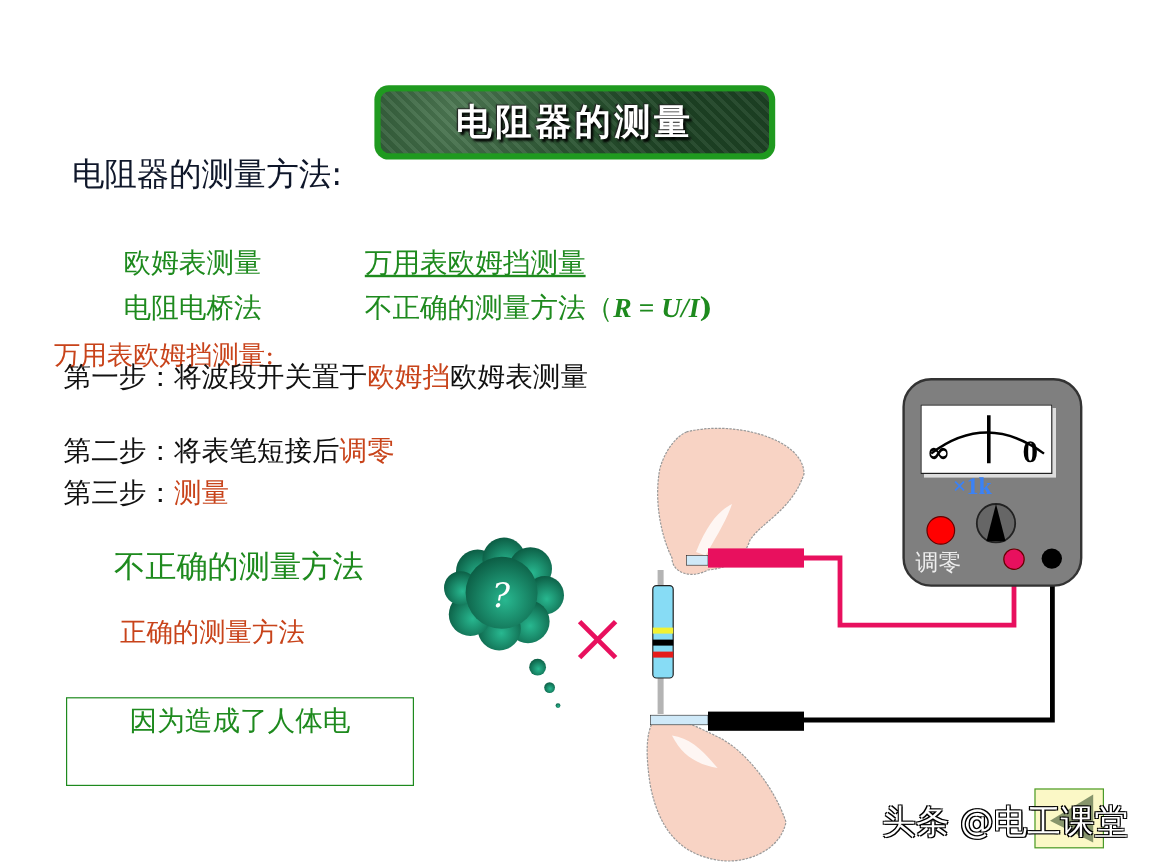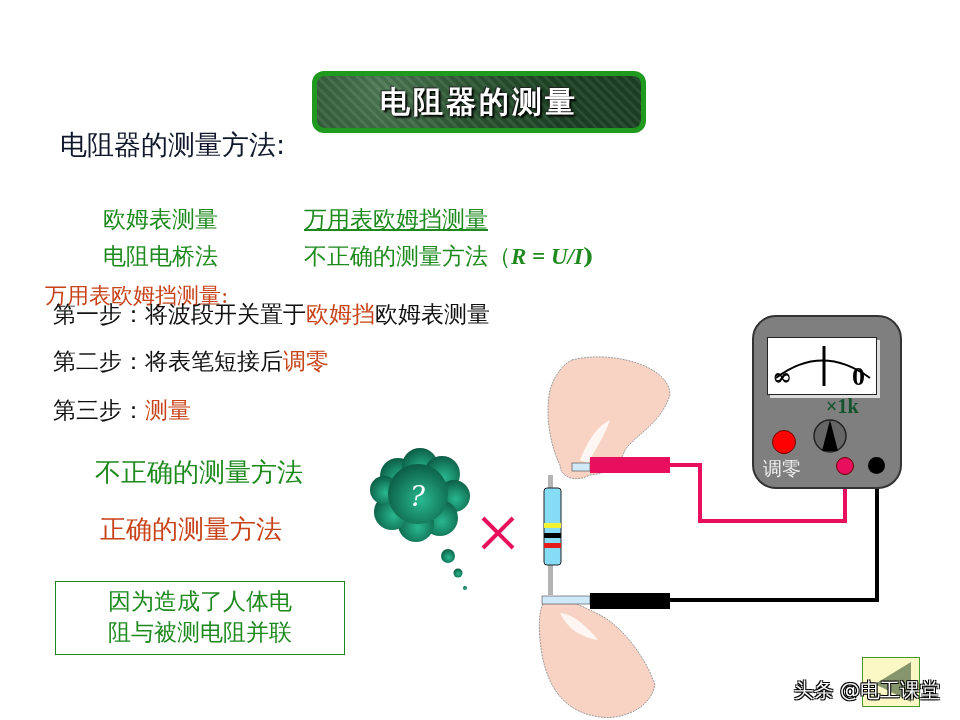--- a/index.html
+++ b/index.html
@@ -18,21 +18,21 @@
   .h-methods { left:60px; top:127px; font-size:27px; color:#0f172a; font-family:"DejaVu Sans","Liberation Sans",sans-serif; }
   .green { color:#1e8a1e; }
   .m { font-size:23px;margin-top:28px; }
   .orange { color:#c8431a; }
   .black { color:#111; }
   .step { font-size:23px; }
   .meter { left:752px; top:315px; width:150px; height:174px; background:#7f7f7f; border:2px solid #333;
     border-radius:24px; box-sizing:border-box; }
   .dial { left:767px; top:337px; width:108px; height:56px; background:#fff; border:1px solid #222;
     box-shadow:3px 3px 0 #ddd; }
-  .footer-text { right:20px; bottom:16px; font-family:"DejaVu Sans","Liberation Sans",sans-serif; font-size:20px;
+  .footer-text { right:20px; bottom:16px; font-family:"DejaVu Sans","Liberation Sans",sans-serif; font-size:28px;
     color:#fff; text-shadow:1px 1px 0 #000, -1px -1px 0 #000, 1px -1px 0 #000, -1px 1px 0 #000; }
   .note-box { left:55px; top:581px; width:290px; height:74px; border:1.5px solid #1e8a1e; box-sizing:border-box;
     text-align:center; font-size:23px; line-height:31px; padding-top:4px; }
   .nav-button { left:862px; top:657px; width:58px; height:50px; background:#fbf8c6; border:1.5px solid #4a9a2a; box-sizing:border-box; }
 </style>
 </head>
 <body>
 
 <div class="abs title-banner">
   <div class="title-inner">
@@ -47,33 +47,32 @@
 <div class="abs green m" style="left:103px;top:213px;">电阻电桥法</div>
 <div class="abs green m" style="left:304px;top:213px;white-space:nowrap;">
   <span>不正确的测量方法（</span><b><i style="font-family:'Liberation Serif',serif;">R = U/I</i><span>)</span></b>
 </div>
 
 <div class="abs orange" style="left:45px;top:258px;font-size:22px;margin-top:23px;">万用表欧姆挡测量:</div>
 
 <div class="abs step black" style="left:53px;top:299px;white-space:nowrap;">
   <span>第一步：将波段开关置于</span><span class="orange">欧姆挡</span><span>欧姆表测量</span>
 </div>
-<div class="abs step black" style="left:53px;top:346px;white-space:nowrap;">
+<div class="abs step black" style="left:53px;top:360px;white-space:nowrap;">
   <span>第二步：将表笔短接后</span><span class="orange">调零</span>
 </div>
 <div class="abs step black" style="left:53px;top:395px;white-space:nowrap;">
   <span>第三步：</span><span class="orange">测量</span>
 </div>
 
 <div class="abs green" style="left:95px;top:455px;font-size:26px;">不正确的测量方法</div>
-<div class="abs orange" style="left:100px;top:512px;font-size:26px;">正确的测量方法</div>
+<div class="abs orange" style="left:100px;top:512px;font-size:22px;">正确的测量方法</div>
 
 <div class="abs note-box green">
   <div>因为造成了人体电</div>
-  <div>阻与被测电阻并联</div>
 </div>
 
 <svg class="abs" style="left:368px;top:446px;" width="110" height="150">
   <defs>
     <radialGradient id="bub" cx="55%" cy="60%" r="60%">
       <stop offset="0%" stop-color="#28b890"></stop>
       <stop offset="100%" stop-color="#0c5e45"></stop>
     </radialGradient>
   </defs>
   <g fill="url(#bub)">
@@ -124,21 +123,21 @@
 
 <div class="abs meter"></div>
 <div class="abs dial">
   <svg width="108" height="56" style="position:absolute;left:0;top:0;">
     <path d="M8 40 Q54 5 102 40" fill="none" stroke="#000" stroke-width="2"></path>
     <line x1="56" y1="8" x2="56" y2="48" stroke="#000" stroke-width="3"></line>
   </svg>
   <span class="abs" style="left:4px;top:24px;font-size:24px;font-weight:bold;">∞</span>
   <span class="abs" style="left:84px;top:24px;font-size:26px;font-weight:bold;font-family:'Liberation Serif',serif;">0</span>
 </div>
-<span class="abs" style="left:826px;top:395px;color:#14532d;font-weight:bold;font-size:20px;font-family:'Liberation Serif',serif;">×1k</span>
+<span class="abs" style="left:794px;top:395px;color:#3b82f6;font-weight:bold;font-size:20px;font-family:'Liberation Serif',serif;">×1k</span>
 <svg class="abs" style="left:810px;top:418px;" width="40" height="40">
   <circle cx="20" cy="18" r="16" fill="#666" stroke="#222" stroke-width="1.5"></circle>
   <polygon points="20,2 12,33 28,33" fill="#000"></polygon>
 </svg>
 <span class="abs" style="left:772px;top:430px;width:22px;height:22px;border-radius:50%;background:#ff0000;border:1px solid #600;"></span>
 <span class="abs" style="left:763px;top:456px;color:#eee;font-size:19px;font-family:'DejaVu Sans','Liberation Sans',sans-serif;">调零</span>
 <span class="abs" style="left:836px;top:457px;width:16px;height:16px;border-radius:50%;background:#e8105e;border:1px solid #600;"></span>
 <span class="abs" style="left:868px;top:457px;width:17px;height:17px;border-radius:50%;background:#000;"></span>
 
 <div class="abs nav-button">

